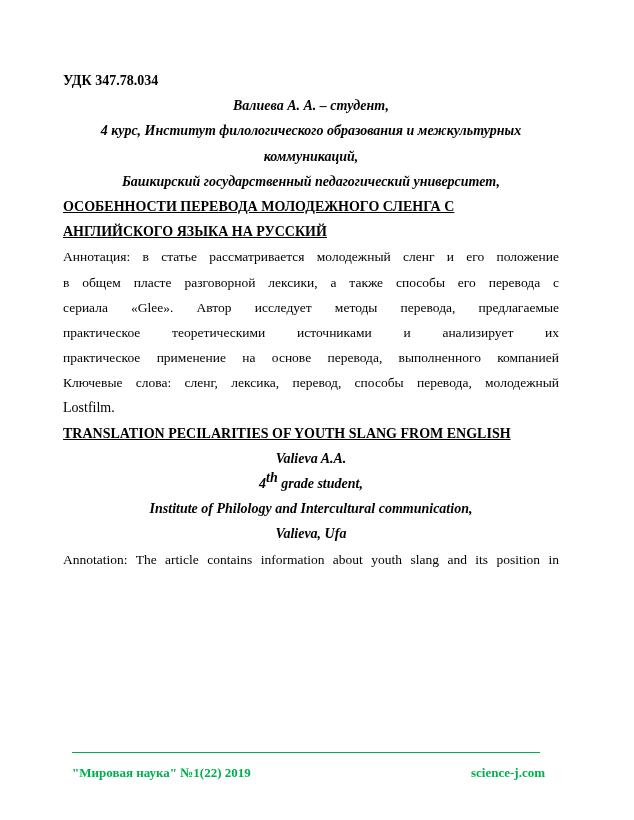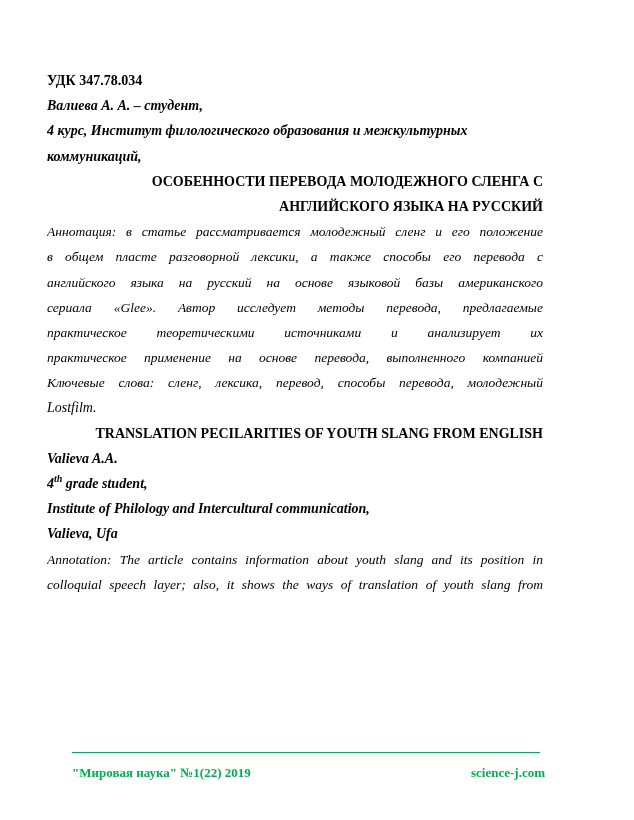--- a/index.html
+++ b/index.html
@@ -7,32 +7,32 @@
     position: relative;
     width: 634px;
     height: 820px;
     background: #ffffff;
     font-family: "Liberation Serif", serif;
     color: #000000;
     overflow: hidden;
   }
   .content {
     position: absolute;
-    left: 47px;
+    left: 63px;
     top: 68px;
     width: 496px;
   }
   .ln { height: 25.2px; line-height: 25.2px; font-size: 14px; overflow: hidden; }
   .b  { font-weight: bold; }
-  .i  { font-style: italic; }
+  .i  { }
   .bi { font-weight: bold; font-style: italic; }
-  .r  { text-align: left; }
-  .c  { text-align: right; }
+  .r  { text-align: center; }
+  .c  { text-align: left; text-decoration: underline; }
   .j  { text-align: justify; text-align-last: justify; font-size: 13.5px; }
-  sup { font-size: 10px; line-height: 0; vertical-align: super; margin-top: 12px; }
+  sup { font-size: 14px; line-height: 0; vertical-align: super; margin-top: 12px; }
   .footer {
     position: absolute;
     left: 72px;
     top: 752px;
     width: 473px;
     font-weight: bold;
   }
   .footer-rule {
     width: 468px;
     height: 0;
@@ -51,43 +51,42 @@
 <body>
 
 <div class="page">
   <main class="content">
 
     <div class="ln b">УДК 347.78.034</div>
 
     <div class="ln bi r">Валиева А. А. – студент,</div>
     <div class="ln bi r">4 курс, Институт филологического образования и межкультурных</div>
     <div class="ln bi r">коммуникаций,</div>
+    <div class="ln bi r">Башкирский государственный педагогический университет,</div>
 
     <div class="ln b c">ОСОБЕННОСТИ ПЕРЕВОДА МОЛОДЕЖНОГО СЛЕНГА С</div>
     <div class="ln b c">АНГЛИЙСКОГО ЯЗЫКА НА РУССКИЙ</div>
 
     <div class="ln i j">Аннотация: в статье рассматривается молодежный сленг и его положение</div>
     <div class="ln i j">в общем пласте разговорной лексики, а также способы его перевода с</div>
-    <div class="ln i j">английского языка на русский на основе языковой базы американского</div>
     <div class="ln i j">сериала «Glee». Автор исследует методы перевода, предлагаемые</div>
     <div class="ln i j">практическое теоретическими источниками и анализирует их</div>
     <div class="ln i j">практическое применение на основе перевода, выполненного компанией</div>
     <div class="ln i j">Ключевые слова: сленг, лексика, перевод, способы перевода, молодежный</div>
 
     <div class="ln i">Lostfilm.</div>
 
     <div class="ln b c">TRANSLATION PECILARITIES OF YOUTH SLANG FROM ENGLISH</div>
 
     <div class="ln bi r">Valieva A.A.</div>
     <div class="ln bi r"><span>4</span><sup>th</sup><span> grade student,</span></div>
     <div class="ln bi r">Institute of Philology and Intercultural communication,</div>
     <div class="ln bi r">Valieva, Ufa</div>
 
     <div class="ln i j">Annotation: The article contains information about youth slang and its position in</div>
-    <div class="ln i j">colloquial speech layer; also, it shows the ways of translation of youth slang from</div>
 
   </main>
 
   <footer class="footer" style="color: rgb(0, 176, 80);">
     <div class="footer-rule"></div>
     <div class="footer-row">
       <span>"Мировая наука" №1(22) 2019</span>
       <a href="#" class="site">science-j.com</a>
     </div>
   </footer>

